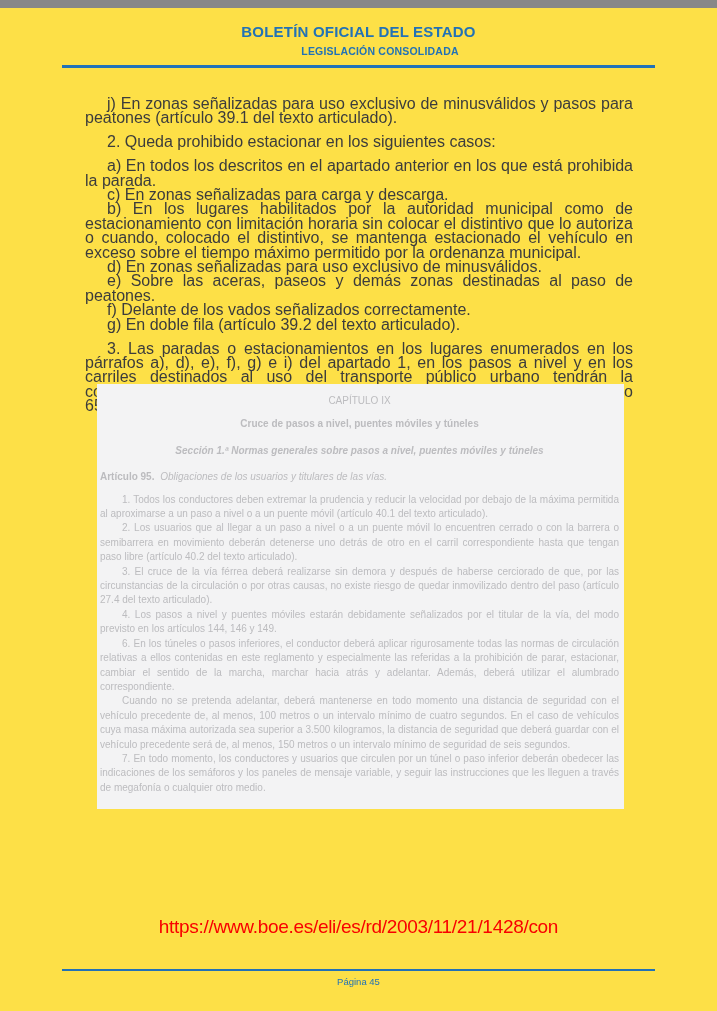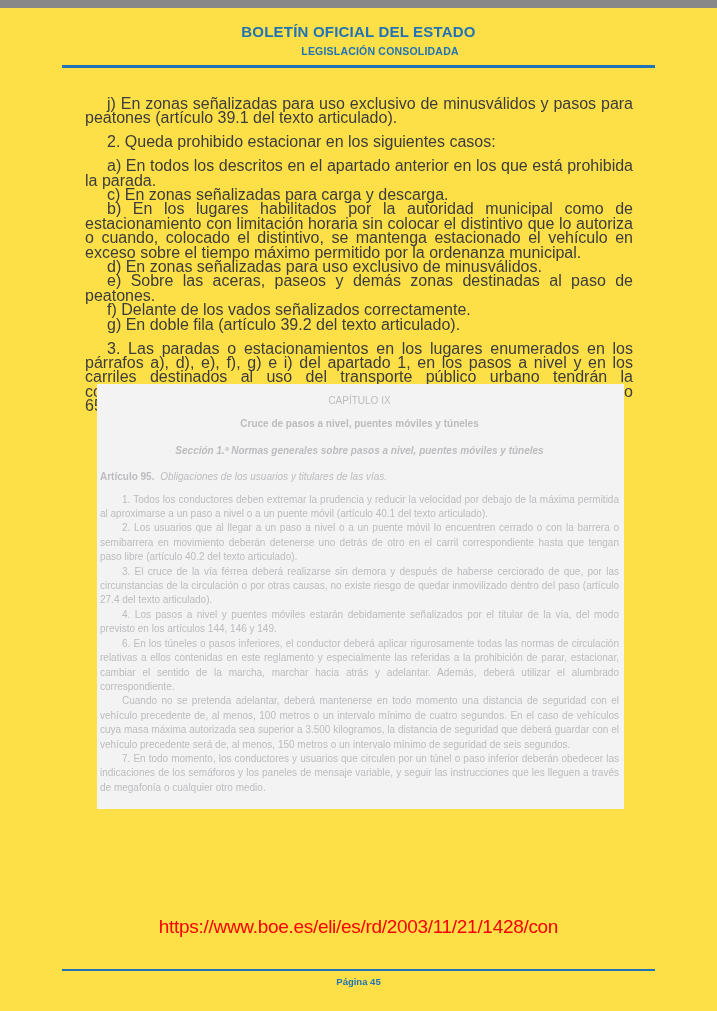--- a/index.html
+++ b/index.html
@@ -57,21 +57,21 @@
     text-align: center;
     font-size: 19px;
     letter-spacing: -0.3px;
     color: #f80000;
     text-decoration: none;
     display: block;
   }
 
   
   .footer-rule { position: absolute; top: 961px; left: 62px; right: 62px; height: 2px; background: #2272b6; }
-  .page-number { position: absolute; top: 968px; left: 0; right: 0; text-align: center; font-size: 9.5px; font-weight: bold; color: #2272b6; }
+  .page-number { position: absolute; top: 968px; left: 0; right: 0; text-align: center; font-size: 9.5px; font-weight: normal; color: #2272b6; }
 </style>
 </head>
 <body>
 
 <div class="page">
 
   <header class="boe-header">
     <div class="boe-title">BOLETÍN OFICIAL DEL ESTADO</div>
     <div class="boe-subtitle">LEGISLACIÓN CONSOLIDADA</div>
     <div class="header-rule"></div>

